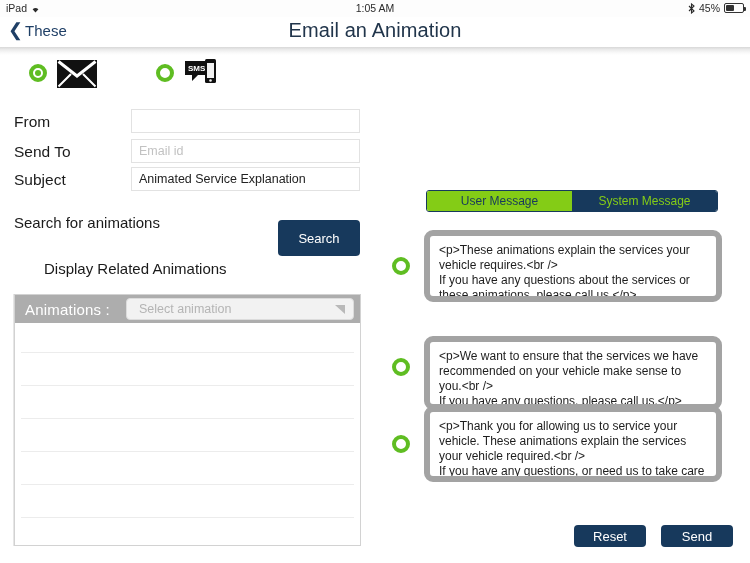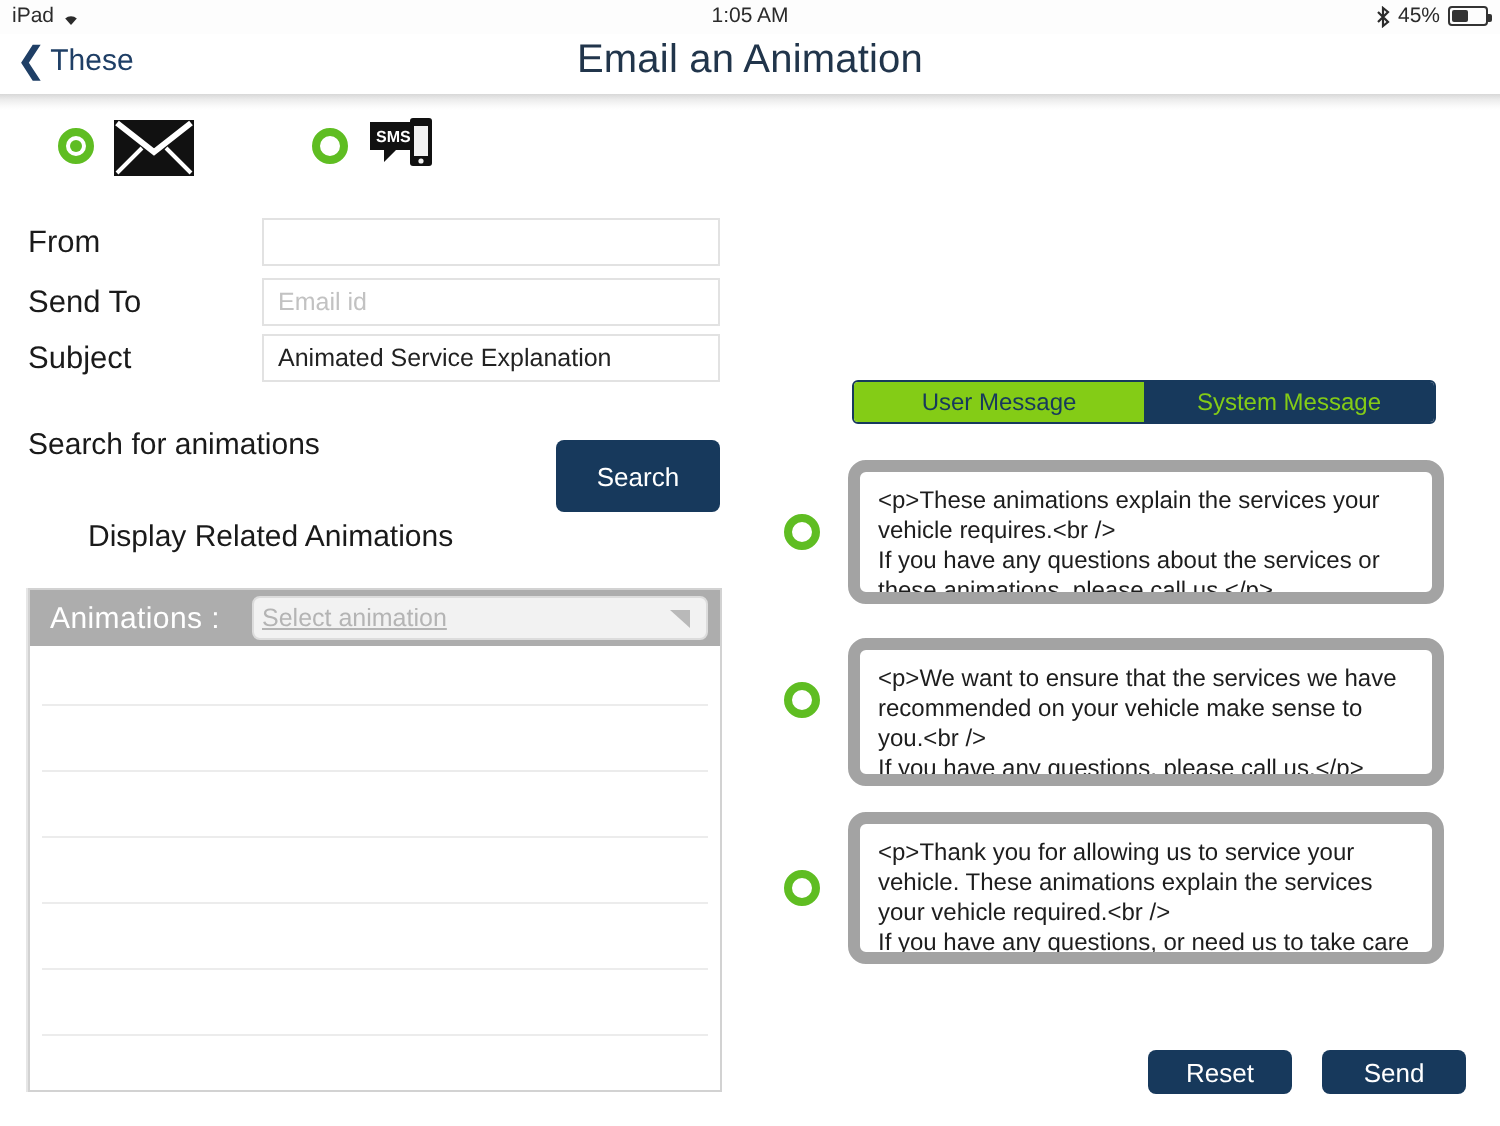--- a/index.html
+++ b/index.html
@@ -109,21 +109,21 @@
     display: flex; align-items: center;
   }
   .anim-header-title {
     font-size: 15px; color: #ffffff; margin-left: 10px; letter-spacing: .2px;
   }
   .anim-select {
     position: absolute; left: 111px; top: 3px; width: 228px; height: 22px;
     background: #f2f2f2; border: 1px solid #dcdcdc; border-radius: 4px;
     display: flex; align-items: center; cursor: pointer;
   }
-  .anim-select-text { font-size: 12.5px; color: #b4b4b4; margin-left: 4px; text-decoration: underline; }
+  .anim-select-text { font-size: 12.5px; color: #b4b4b4; margin-left: 12px; }
   .anim-caret {
     position: absolute; right: 8px; top: 6px; width: 0; height: 0;
     border-left: 10px solid transparent; border-right: 0 solid transparent;
     border-top: 9px solid #b9b9b9;
   }
   .anim-body { position: relative; height: 222px; background: #fff; }
   .anim-row {
     height: 33px; border-bottom: 1px solid #ececec; cursor: pointer;
     margin: 0 6px;
   }
@@ -145,21 +145,21 @@
   .msg-radio { position: absolute; left: 0; top: 50%; transform: translateY(-50%); }
   .msg-box {
     position: absolute; left: 32px; top: 0; width: 298px;
     border: 6px solid #a3a3a3; background: #fff; border-radius: 9px;
     padding: 7px 9px; font-size: 12px; line-height: 15px; color: #1d1d1d;
     font-family: "Liberation Sans", sans-serif; cursor: text;
     white-space: pre-line; overflow: hidden;
   }
   #msg-0 { top: 230px; height: 72px; }
   #msg-0 .msg-box { height: 72px; }
-  #msg-1 { top: 319px; height: 61px; }
+  #msg-1 { top: 336px; height: 61px; }
   #msg-1 .msg-box { height: 74px; }
   #msg-2 { top: 406px; height: 76px; }
   #msg-2 .msg-box { height: 76px; }
 
   #btn-reset { position: absolute; left: 574px; top: 525px; width: 72px; height: 22px; }
   #btn-send  { position: absolute; left: 661px; top: 525px; width: 72px; height: 22px; }
 </style>
 </head>
 <body>
 

